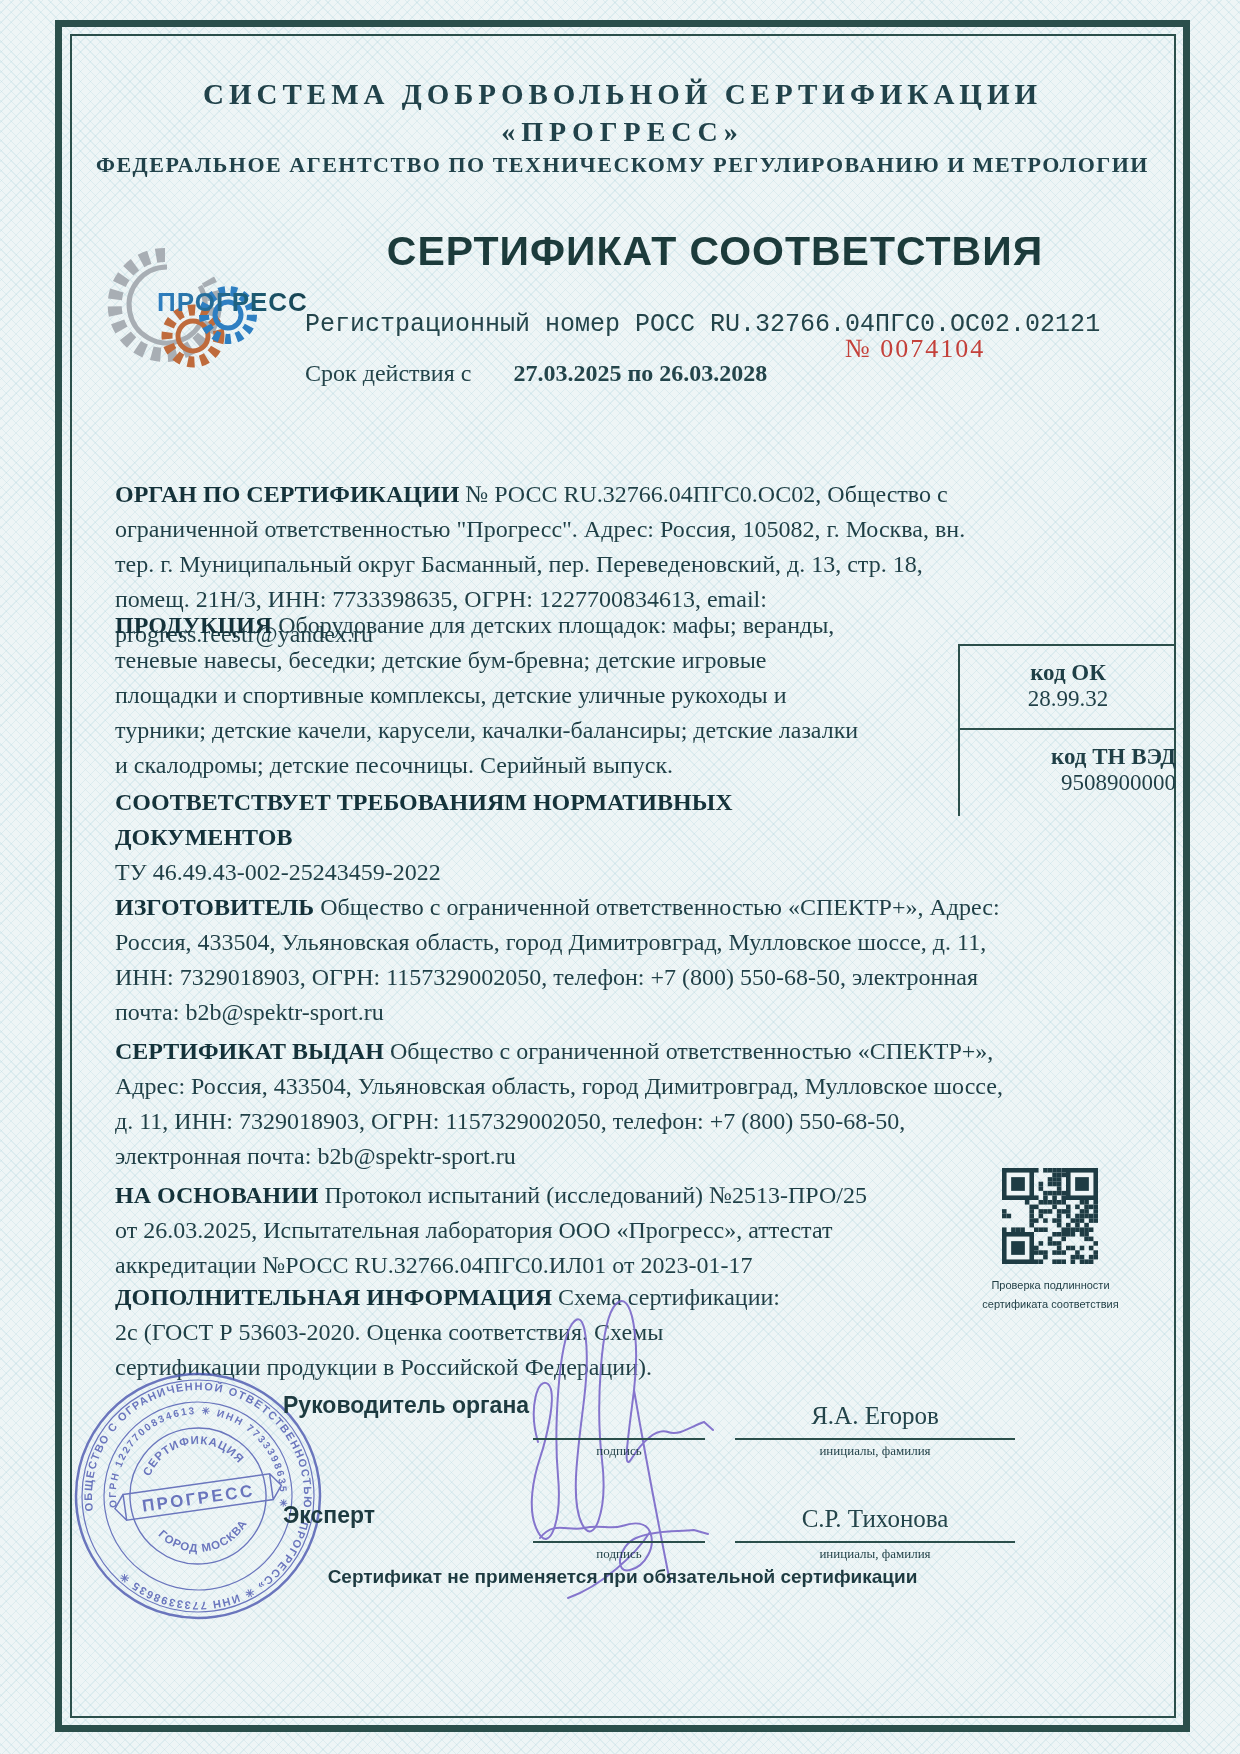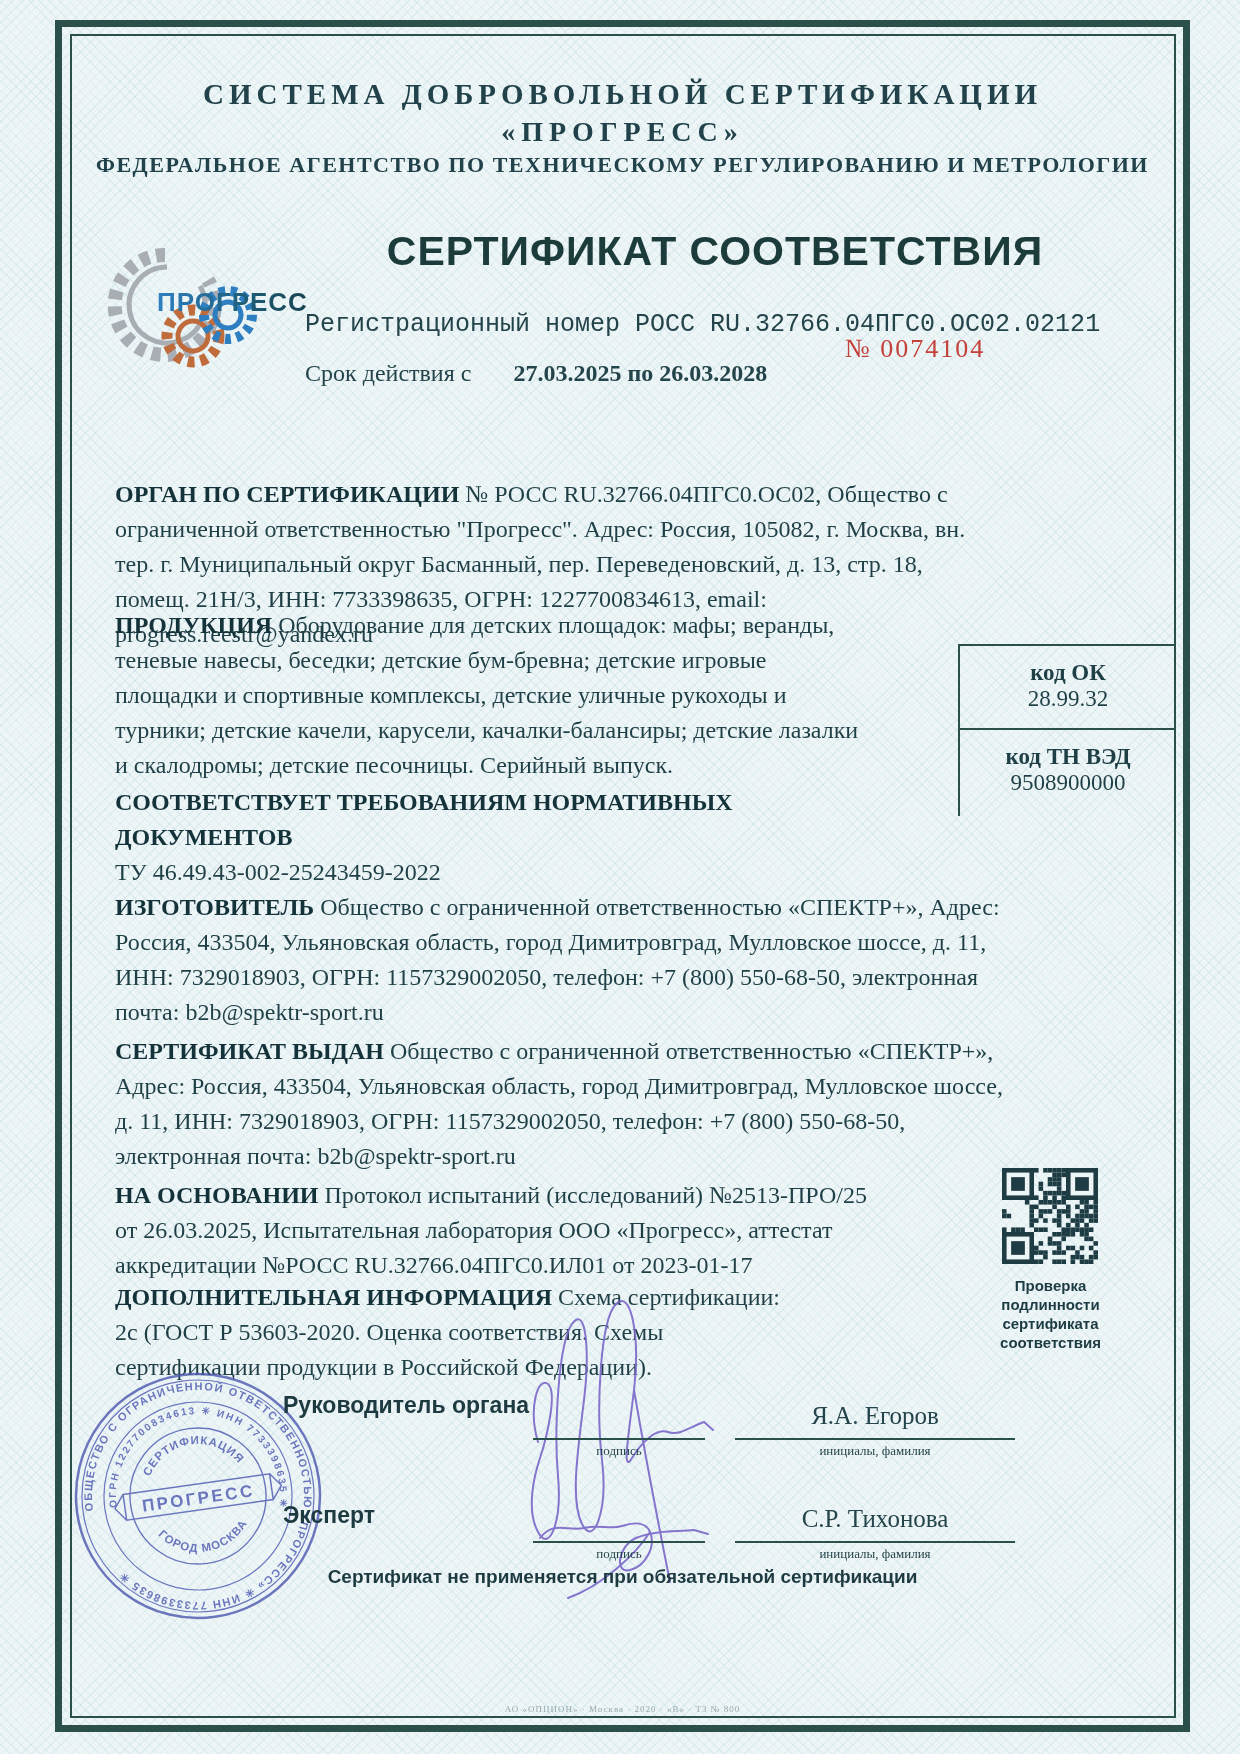--- a/index.html
+++ b/index.html
@@ -19,21 +19,21 @@
   .hdr3{left:75px;right:70px;top:152px;text-align:center;font-weight:bold;font-size:22px;letter-spacing:1.5px;color:#21424a;}
   .title{left:300px;right:110px;top:228px;text-align:center;font-family:"Liberation Sans",sans-serif;font-weight:bold;font-size:41px;letter-spacing:1px;color:#1c3b3b;}
   .regline{left:305px;top:310px;font-size:25px;color:#23444a;font-family:Liberation Mono, monospace;}
   .certno{left:830px;top:334px;width:170px;text-align:center;font-size:26px;letter-spacing:2px;color:#c4403a;}
   .validity{left:305px;top:360px;font-size:24px;color:#23444a;}
   .validity b{margin-left:42px;}
   .sec{margin:0;font-size:24px;line-height:35px;color:#1f3f46;}
   .sec b{color:#14323a;}
   .codebox{border-top:2px solid #2b4f4b;border-left:2px solid #2b4f4b;text-align:center;font-size:23px;padding-top:14px;color:#1f3f46;}
   .codebox .cl{font-weight:bold;}
-  .qrcap{text-align:center;font-family:"Liberation Sans",sans-serif;font-weight:bold;font-size:15px;line-height:19px;color:#1d3b42;}
+  .qrcap{text-align:center;font-family:"Liberation Sans",sans-serif;font-weight:normal;font-size:11px;line-height:19px;color:#1d3b42;}
   .role{font-family:"Liberation Sans",sans-serif;font-weight:bold;font-size:23px;color:#1d3a40;}
   .sigline{height:2px;background:#2b4f4b;}
   .smallcap{text-align:center;font-size:13px;color:#1f3f46;}
   .name{text-align:center;font-size:25px;color:#23444a;}
   .footnote{left:75px;right:70px;top:1566px;text-align:center;font-family:"Liberation Sans",sans-serif;font-weight:bold;font-size:19px;color:#1d3a40;}
   .printinfo{left:75px;right:70px;top:1704px;text-align:center;font-size:9px;letter-spacing:1px;color:#97aab0;}
   .logotext{font-family:"Liberation Sans",sans-serif;font-weight:bold;font-size:26px;letter-spacing:1px;
     background:linear-gradient(90deg,#2e7fc2 0%,#1d5e77 60%,#17414e 100%);
     -webkit-background-clip:text;background-clip:text;color:transparent;}
 </style>
@@ -84,21 +84,21 @@
 
   <p class="abs sec" style="left:115px;top:608px;width:748px;">
     <b>ПРОДУКЦИЯ</b>
     <span>Оборудование для детских площадок: мафы; веранды, теневые навесы, беседки; детские бум-бревна; детские игровые площадки и спортивные комплексы, детские уличные рукоходы и турники; детские качели, карусели, качалки-балансиры; детские лазалки и скалодромы; детские песочницы. Серийный выпуск.</span>
   </p>
 
   <div class="abs codebox" style="left:958px;top:644px;width:216px;height:70px;">
     <div class="cl">код  ОК</div>
     <div>28.99.32</div>
   </div>
-  <div class="abs codebox" style="left:958px;top:728px;width:216px;height:72px;">
+  <div class="abs codebox" style="left:958px;top:728px;width:216px;height:72px;text-align:right;">
     <div class="cl">код ТН ВЭД</div>
     <div>9508900000</div>
   </div>
 
   <p class="abs sec" style="left:115px;top:785px;width:882px;">
     <b style="display:block;width:660px;">СООТВЕТСТВУЕТ ТРЕБОВАНИЯМ НОРМАТИВНЫХ ДОКУМЕНТОВ</b>
     <span>ТУ 46.49.43-002-25243459-2022</span>
   </p>
 
   <p class="abs sec" style="left:115px;top:890px;width:888px;">
@@ -319,15 +319,14 @@
   <div class="abs smallcap" style="left:735px;top:1443px;width:280px;">инициалы, фамилия</div>
 
   <div class="abs role" style="left:283px;top:1502px;">Эксперт</div>
   <div class="abs sigline" style="left:533px;top:1541px;width:172px;"></div>
   <div class="abs smallcap" style="left:533px;top:1546px;width:172px;">подпись</div>
   <div class="abs name" style="left:735px;top:1505px;width:280px;">С.Р. Тихонова</div>
   <div class="abs sigline" style="left:735px;top:1541px;width:280px;"></div>
   <div class="abs smallcap" style="left:735px;top:1546px;width:280px;">инициалы, фамилия</div>
 
   <div class="abs footnote">Сертификат не применяется при обязательной сертификации</div>
-  <div class="abs printinfo">АО «ОПЦИОН» · Москва · 2020 · «В» · ТЗ № 800</div>
 
 </div>
 
 </body></html>

